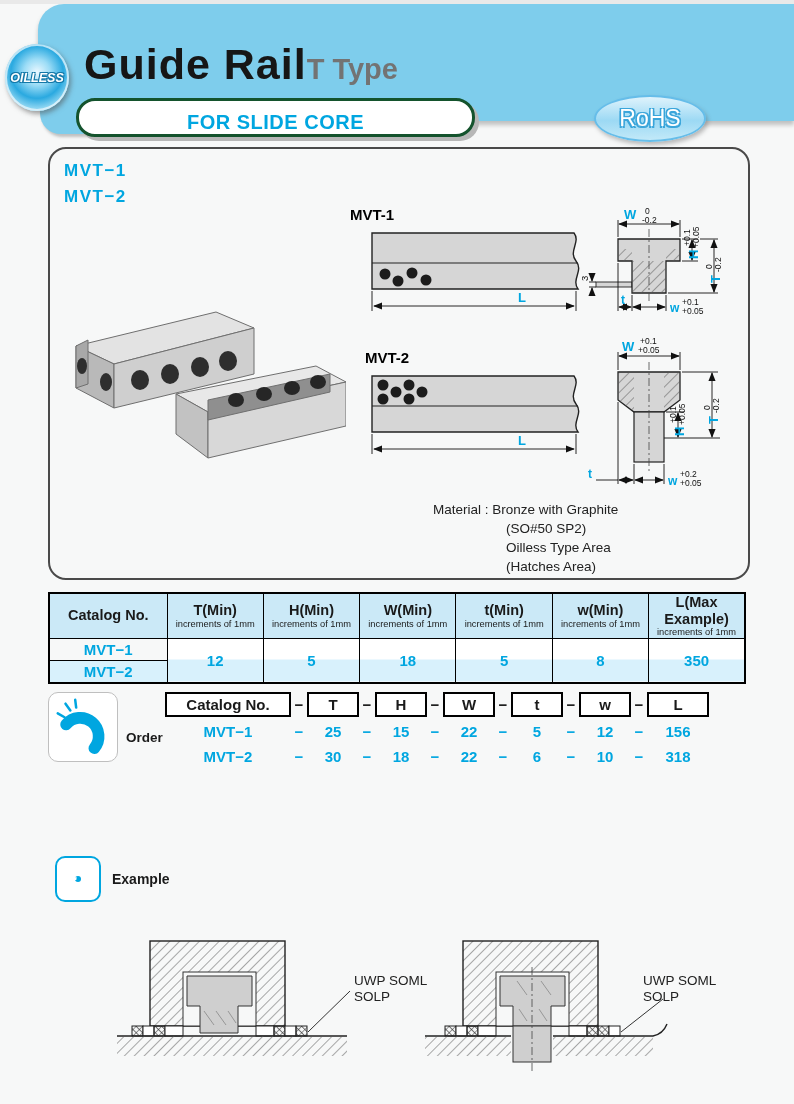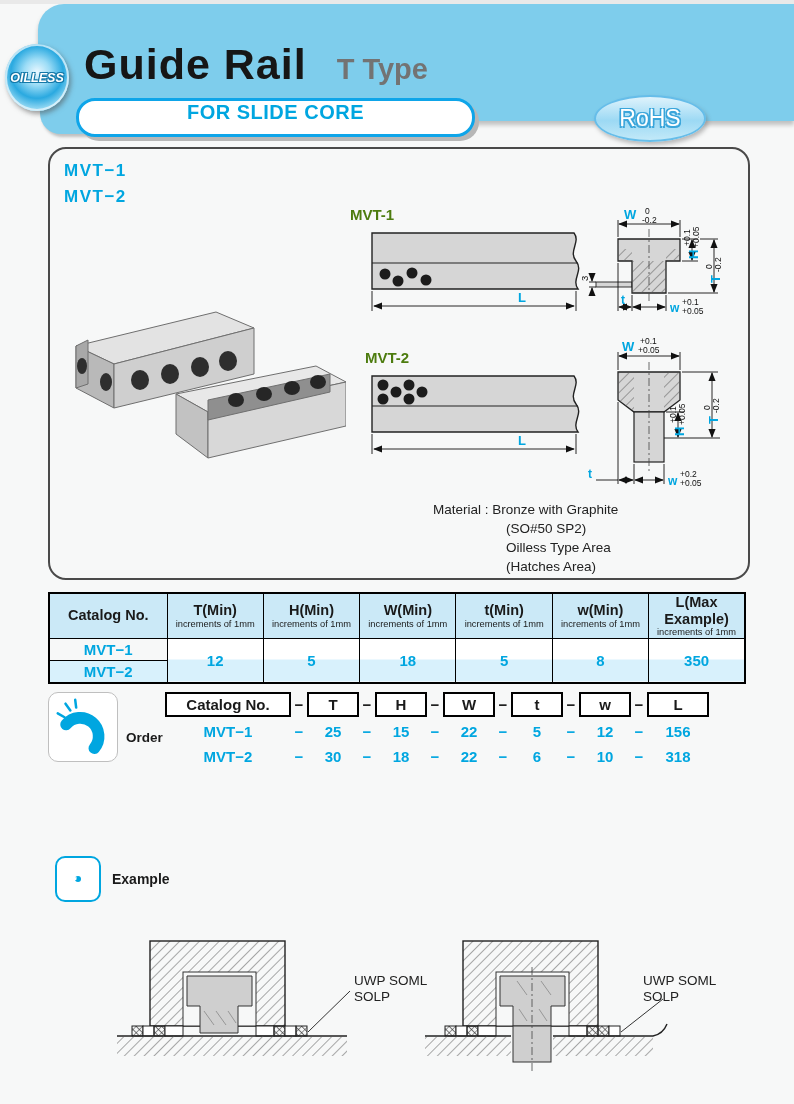--- a/index.html
+++ b/index.html
@@ -9,39 +9,39 @@
   .banner{position:absolute;left:38px;top:0;width:756px;height:117px;background:#7ecdec;
           border-radius:26px 0 0 30px;box-shadow:0 4px 4px rgba(90,90,90,.35);}
   .banner-blob{position:absolute;left:40px;top:98px;width:86px;height:32px;background:#7ecdec;
           border-radius:0 0 34px 22px;box-shadow:2px 3px 3px rgba(90,90,90,.35);}
   .logo{position:absolute;left:5px;top:40px;width:64px;height:67px;border-radius:50%;z-index:6;
         background:radial-gradient(circle at 50% 42%, #eaf8ff 0%, #9bdcf6 26%, #2aa9e0 52%, #8fd6f2 72%, #1f9fd8 100%);
         box-shadow:2px 3px 5px rgba(80,80,80,.55), inset 0 0 0 2px rgba(255,255,255,.65);
         display:flex;align-items:center;justify-content:center;}
   .logo-text{color:#fff;font-weight:bold;font-style:italic;font-size:12.5px;letter-spacing:0;
         text-shadow:-1px -1px 0 #1478a8,1px -1px 0 #1478a8,-1px 1px 0 #1478a8,1px 1px 0 #1478a8;}
-  .title-row{position:absolute;left:84px;top:36px;display:flex;align-items:baseline;gap:30px;z-index:4;}
+  .title-row{position:absolute;left:84px;top:36px;display:flex;align-items:baseline;z-index:4;}
   .title-main{font-size:43px;font-weight:bold;letter-spacing:1px;color:#161616;}
   .title-sub{font-size:29px;font-weight:bold;color:#737373;}
   .pill{position:absolute;left:76px;top:94px;width:393px;height:33px;background:#fff;z-index:7;
-        border:3px solid #0ea5e9;border-radius:19px;box-shadow:4px 4px 0 #b7b7b7;
-        display:flex;align-items:flex-start;justify-content:center;}
+        border:3px solid #14532d;border-radius:19px;box-shadow:4px 4px 0 #b7b7b7;
+        display:flex;align-items:flex-end;justify-content:center;}
   .pill span{color:#00a6e0;font-size:20px;font-weight:bold;letter-spacing:.5px;}
   .rohs{position:absolute;left:594px;top:91px;width:108px;height:43px;border-radius:50%;z-index:7;
         background:linear-gradient(180deg,#dff3fc 0%,#9cd9f4 55%,#c2e9f8 100%);
         border:2px solid #66bde9;box-shadow:2px 3px 4px rgba(90,90,90,.4);
         display:flex;align-items:center;justify-content:center;}
   .rohs span{color:#fff;font-size:23px;font-weight:normal;
         text-shadow:-1.5px -1.5px 0 #3aa5da,1.5px -1.5px 0 #3aa5da,-1.5px 1.5px 0 #3aa5da,1.5px 1.5px 0 #3aa5da;}
   
   .panel{position:absolute;left:48px;top:143px;width:698px;height:429px;background:#f7f8f8;
          border:2px solid #4a4a4a;border-radius:18px;}
   .models{position:absolute;left:14px;top:9px;}
   .models div{color:#00a6e0;font-weight:bold;font-size:17px;letter-spacing:1.5px;line-height:26px;}
-  .dlabel{position:absolute;font-weight:bold;font-size:15px;color:#4d7c0f;}
+  .dlabel{position:absolute;font-weight:bold;font-size:15px;color:#000000;}
   #d1-label{left:300px;top:57px;}  #d2-label{left:315px;top:200px;}
   .abs{position:absolute;}
   .material{position:absolute;left:383px;top:352px;font-size:13.5px;line-height:1.4;color:#222;}
   .material .ind{margin-left:73px;}
   
   .spec{position:absolute;left:48px;top:588px;width:698px;border-collapse:collapse;
         border:2px solid #000;table-layout:fixed;}
   .spec th,.spec td{border:1px solid #000;text-align:center;padding:0;}
   .spec thead th{background:#cbe9f7;height:40px;vertical-align:middle;}
   .spec .h-main{font-size:14.5px;font-weight:bold;line-height:1.15;}

